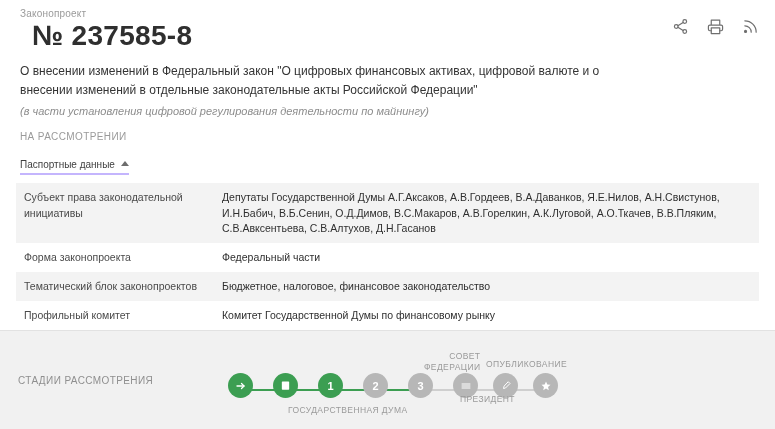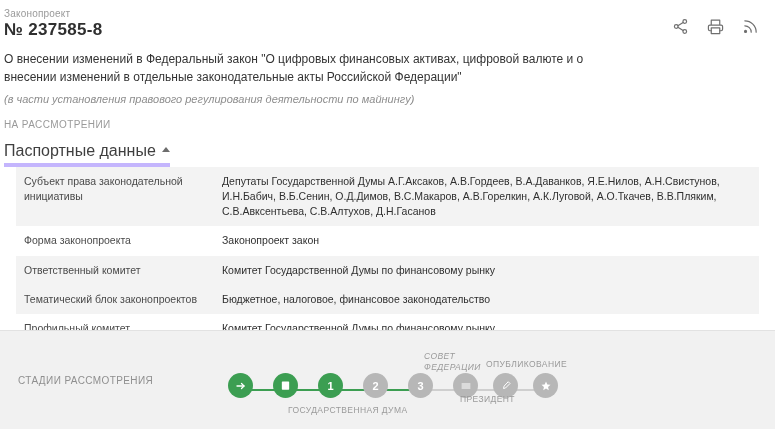--- a/index.html
+++ b/index.html
@@ -16,35 +16,35 @@
     position: relative;
   }
   .page {
     width: 775px;
     height: 429px;
     position: relative;
     background: #ffffff;
   }
   
   .header {
-    padding: 8px 16px 0 4px;
+    padding: 8px 16px 0 20px;
     position: relative;
   }
   .kicker {
     font-size: 10px;
     color: #9a9a9a;
     letter-spacing: 0.2px;
     margin-bottom: 1px;
   }
   .bill-number {
-    font-size: 17px;
+    font-size: 28px;
     font-weight: bold;
     color: #2f2f2f;
     letter-spacing: 0.3px;
-    margin: 0 0 10px 0;
+    margin: 0 0 10px 12px;
     line-height: 1.15;
   }
   .actions {
     position: absolute;
     top: 18px;
     right: 16px;
     display: flex;
     align-items: center;
     gap: 18px;
   }
@@ -75,37 +75,37 @@
     font-size: 10px;
     color: #9a9a9a;
     letter-spacing: 0.4px;
     margin-bottom: 12px;
   }
   
   .passport-toggle {
     display: inline-flex;
     align-items: center;
     gap: 6px;
-    font-size: 16px;
+    font-size: 10px;
     color: #3f3f3f;
-    border-bottom: 4px solid #c4b5fd;
+    border-bottom: 2px solid #c4b5fd;
     padding-bottom: 3px;
     cursor: pointer;
   }
   .caret-up {
     width: 0; height: 0;
     border-left: 4px solid transparent;
     border-right: 4px solid transparent;
     border-bottom: 5px solid #6d6d6d;
     display: inline-block;
     margin-bottom: 2px;
   }
   
   .passport {
-    margin: 0 16px 0 16px;
+    margin: 8px 16px 0 16px;
     border-collapse: collapse;
     width: calc(100% - 32px);
     font-size: 10.5px;
   }
   .passport tr { vertical-align: top; }
   .passport tr.odd { background: #f3f3f3; }
   .passport td {
     padding: 7px 8px 7px 8px;
     line-height: 1.45;
   }
@@ -203,21 +203,21 @@
   .node.todo { background: #b7b7b7; }
   .node svg { display: block; }
   .track-caption {
     position: absolute;
     font-size: 8.5px;
     color: #9a9a9a;
     letter-spacing: 0.4px;
     white-space: nowrap;
   }
   .cap-duma { left: 60px; top: 32px; }
-  .cap-sf { left: 196px; top: -22px; text-align: left; line-height: 1.25; font-style: italic; }
+  .cap-sf { left: 196px; top: -22px; text-align: right; line-height: 1.25; }
   .cap-pub { left: 258px; top: -14px; }
   .cap-pres { left: 232px; top: 21px; }
 </style>
 </head>
 <body>
 
 <div class="page">
 
   <div class="header">
     <div class="kicker">Законопроект</div>
@@ -243,42 +243,38 @@
       <span class="act">
         <svg width="17" height="17" viewBox="0 0 24 24" fill="none" stroke="#6f6f6f" stroke-width="1.7" stroke-linecap="round" stroke-linejoin="round">
           <path d="M4 11a9 9 0 0 1 9 9"></path>
             <path d="M4 4a16 16 0 0 1 16 16"></path>
             <circle cx="5" cy="19" r="1.4" fill="#6f6f6f"></circle>
         </svg>
       </span>
     </div>
 
     <div class="bill-title">О внесении изменений в Федеральный закон "О цифровых финансовых активах, цифровой валюте и о внесении изменений в отдельные законодательные акты Российской Федерации"</div>
-    <div class="bill-subtitle">(в части установления правового регулирования деятельности по майнингу)</div>
+    <div class="bill-subtitle">(в части установления цифровой регулирования деятельности по майнингу)</div>
     <div class="status-line">НА РАССМОТРЕНИИ</div>
 
     <div class="passport-toggle">
       <span>Паспортные данные</span>
       <span class="caret-up"></span>
     </div>
   </div>
 
   <table class="passport">
     <tbody>
       <tr class="odd">
         <td class="k">Субъект права законодательной инициативы</td>
         <td class="v">Депутаты Государственной Думы А.Г.Аксаков, А.В.Гордеев, В.А.Даванков, Я.Е.Нилов, А.Н.Свистунов, И.Н.Бабич, В.Б.Сенин, О.Д.Димов, В.С.Макаров, А.В.Горелкин, А.К.Луговой, А.О.Ткачев, В.В.Пляким, С.В.Авксентьева, С.В.Алтухов, Д.Н.Гасанов</td>
       </tr>
       <tr>
         <td class="k">Форма законопроекта</td>
-        <td class="v">Законопроект закон</td>
-      </tr>
-      <tr class="odd">
-        <td class="k">Ответственный комитет</td>
-        <td class="v">Комитет Государственной Думы по финансовому рынку</td>
+        <td class="v">Федеральный части</td>
       </tr>
       <tr class="odd">
         <td class="k">Тематический блок законопроектов</td>
         <td class="v">Бюджетное, налоговое, финансовое законодательство</td>
       </tr>
       <tr>
         <td class="k">Профильный комитет</td>
         <td class="v">Комитет Государственной Думы по финансовому рынку</td>
       </tr>
       <tr class="odd">

